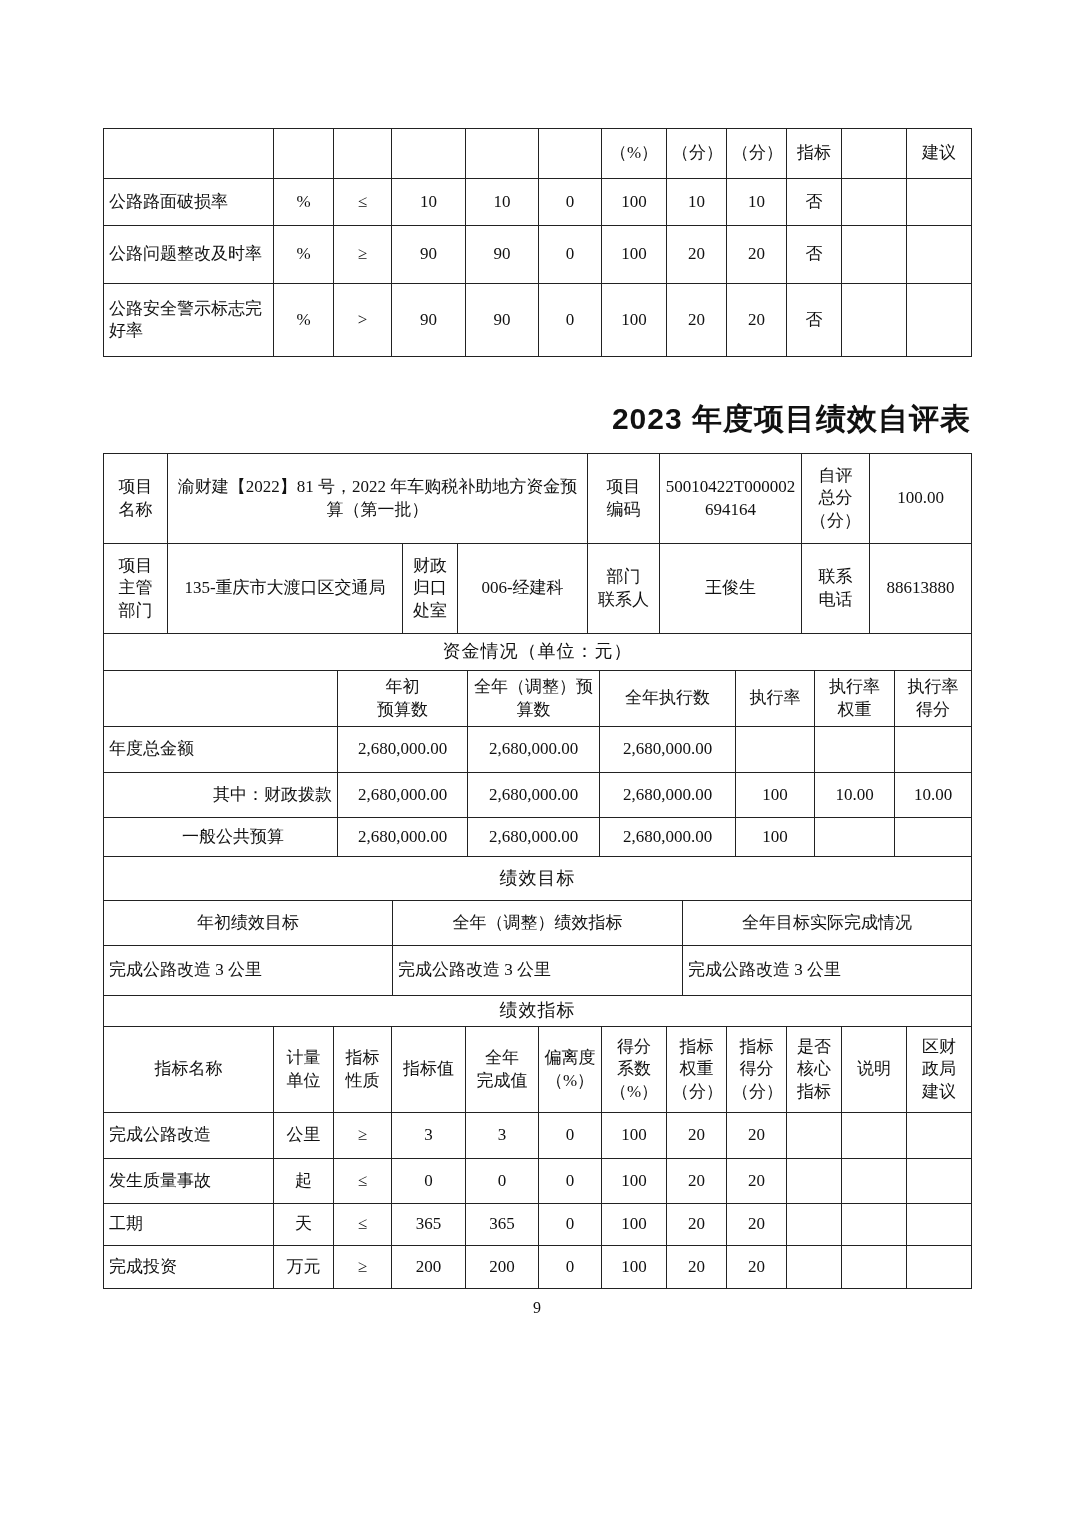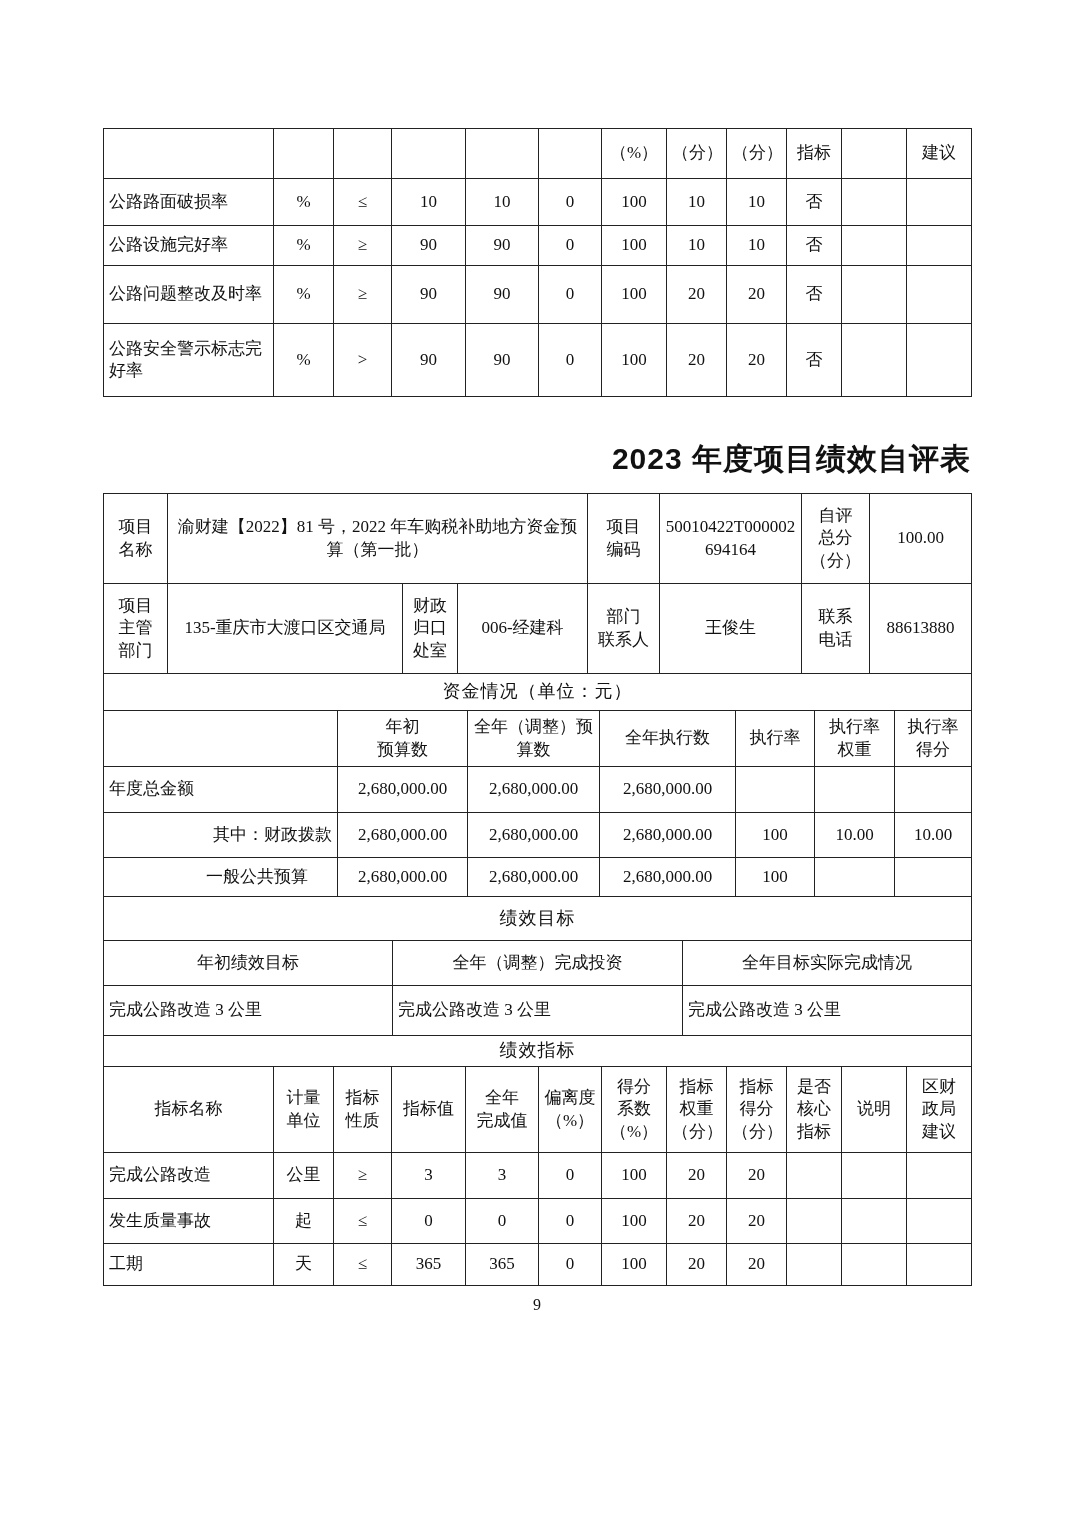--- a/index.html
+++ b/index.html
@@ -13,21 +13,21 @@
   .stack{margin-top:-1px;}
   td{
     border:1px solid #222;
     font-size:17px;line-height:1.3;
     text-align:center;vertical-align:middle;
     padding:2px 5px;white-space:pre-line;overflow:hidden;
     word-break:break-all;
   }
   td.l{text-align:left;}
   td.i1{text-align:right;padding-left:22px;}
-  td.i2{text-align:center;padding-left:78px;}
+  td.i2{text-align:left;padding-left:78px;}
   td.sec{font-weight:normal;font-size:18px;letter-spacing:1px;}
   .doc-title{
     width:868px;text-align:right;
     font-family:"Liberation Sans","DejaVu Sans",sans-serif;
     font-weight:bold;font-size:30px;letter-spacing:1px;
     margin:42px 0 14px 0;
   }
   .page-num{width:868px;text-align:center;font-size:16px;margin-top:10px;}
 </style>
 </head>
@@ -64,34 +64,20 @@
       <td>指标</td>
       <td></td>
       <td>建议</td>
     </tr>
     <tr style="height:47px">
       <td class="l">公路路面破损率</td>
       <td>%</td>
       <td>≤</td>
       <td>10</td>
       <td>10</td>
-      <td>0</td>
-      <td>100</td>
-      <td>10</td>
-      <td>10</td>
-      <td>否</td>
-      <td></td>
-      <td></td>
-    </tr>
-    <tr style="height:40px">
-      <td class="l">公路设施完好率</td>
-      <td>%</td>
-      <td>≥</td>
-      <td>90</td>
-      <td>90</td>
       <td>0</td>
       <td>100</td>
       <td>10</td>
       <td>10</td>
       <td>否</td>
       <td></td>
       <td></td>
     </tr>
     <tr style="height:58px">
       <td class="l">公路问题整改及时率</td>
@@ -231,21 +217,21 @@
       <col style="width:289px">
         <col style="width:290px">
         <col style="width:289px">
     </colgroup>
     <tbody>
         <tr style="height:44px">
       <td colspan="3" class="sec">绩效目标</td>
     </tr>
     <tr style="height:45px">
       <td>年初绩效目标</td>
-      <td>全年（调整）完成投资</td>
+      <td>全年（调整）绩效指标</td>
       <td>全年目标实际完成情况</td>
     </tr>
     <tr style="height:50px">
       <td class="l">完成公路改造 3 公里</td>
       <td class="l">完成公路改造 3 公里</td>
       <td class="l">完成公路改造 3 公里</td>
     </tr>
   </tbody>
     </table>
 
@@ -331,18 +317,32 @@
       <td>365</td>
       <td>365</td>
       <td>0</td>
       <td>100</td>
       <td>20</td>
       <td>20</td>
       <td></td>
       <td></td>
       <td></td>
     </tr>
+    <tr style="height:43px">
+      <td class="l">完成投资</td>
+      <td>万元</td>
+      <td>≥</td>
+      <td>200</td>
+      <td>200</td>
+      <td>0</td>
+      <td>100</td>
+      <td>20</td>
+      <td>20</td>
+      <td></td>
+      <td></td>
+      <td></td>
+    </tr>
   </tbody>
     </table>
 
   <div class="page-num">9</div>
 
 </div>
 
 </body></html>

